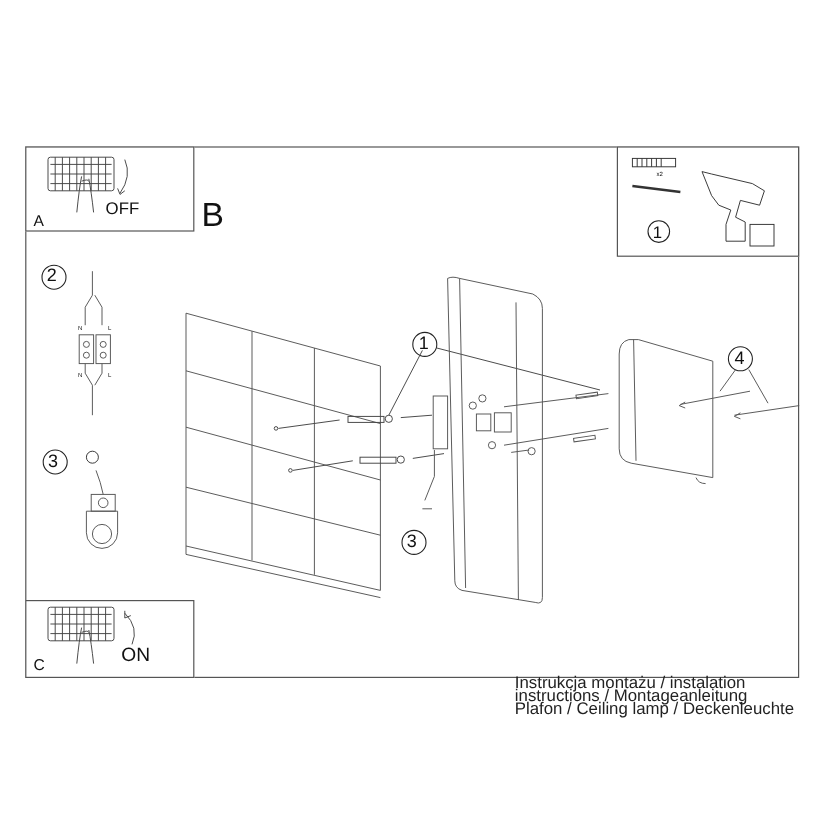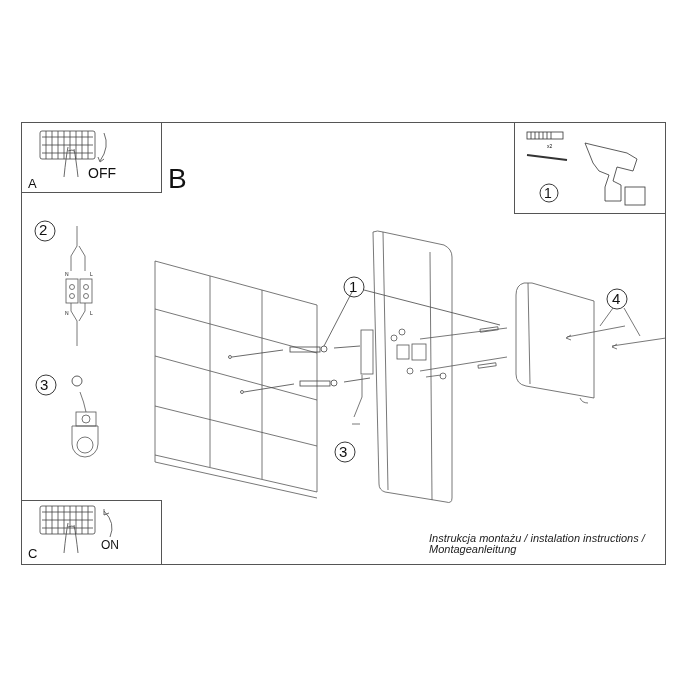--- a/index.html
+++ b/index.html
@@ -1,21 +1,21 @@
 <!DOCTYPE html>
 <html><head>
 <meta charset="utf-8">
 <style>
   html, body { margin:0; padding:0; background:#ffffff; }
   body { width:688px; height:688px; position:relative; overflow:hidden; font-family:"Liberation Sans", sans-serif; color:#111; }
   .frame { position:absolute; left:21px; top:122px; width:645px; height:443px; border:1px solid #555; box-sizing:border-box; }
   .box { position:absolute; border:1px solid #555; box-sizing:border-box; background:#fff; }
   .lbl { position:absolute; font-family:"Liberation Sans", sans-serif; color:#111; line-height:1; }
   svg { position:absolute; left:0; top:0; overflow:visible; }
-  .caption { position:absolute; left:429px; top:533px; font-size:11px; line-height:11px; color:#222;font-style:italic; }
+  .caption { position:absolute; left:429px; top:563px; font-size:14px; line-height:11px; color:#222; }
 </style>
 </head>
 <body>
 
 <div class="frame"></div>
 
 <div class="box" style="left:21px;top:122px;width:141px;height:71px;">
   <svg width="141" height="71">
     <g stroke="#444" fill="none" stroke-width="0.8">
       <rect x="18" y="8" width="55" height="28" rx="2"></rect>
@@ -134,18 +134,19 @@
     <g stroke="#444" fill="none" stroke-width="0.8">
       <rect x="18" y="5" width="55" height="28" rx="2"></rect>
       <path d="M20 11h51M20 19h51M20 27h51"></path>
       <path d="M24 5v28M30 5v28M36 5v28M42 5v28M48 5v28M54 5v28M60 5v28M66 5v28"></path>
       <path d="M46 22 q-2 10 -4 30 M52 24 q2 10 4 28 M46 26 q5 -2 6 0"></path>
       <path d="M88 36 q6 -14 -6 -26"></path>
         <path d="M82 8 l0 6 l5 -2"></path>
     </g>
   </svg>
   <span class="lbl" style="left:6px;top:46px;font-size:13px;">C</span>
-  <span class="lbl" style="left:79px;top:38px;font-size:12px;">ON</span>
+  <span class="lbl" style="left:79px;top:38px;font-size:16px;">ON</span>
 </div>
 
 <div class="caption">
   <div>Instrukcja montażu / instalation instructions / Montageanleitung</div>
+  <div>Plafon / Ceiling lamp / Deckenleuchte</div>
 </div>
 
 </body></html>

